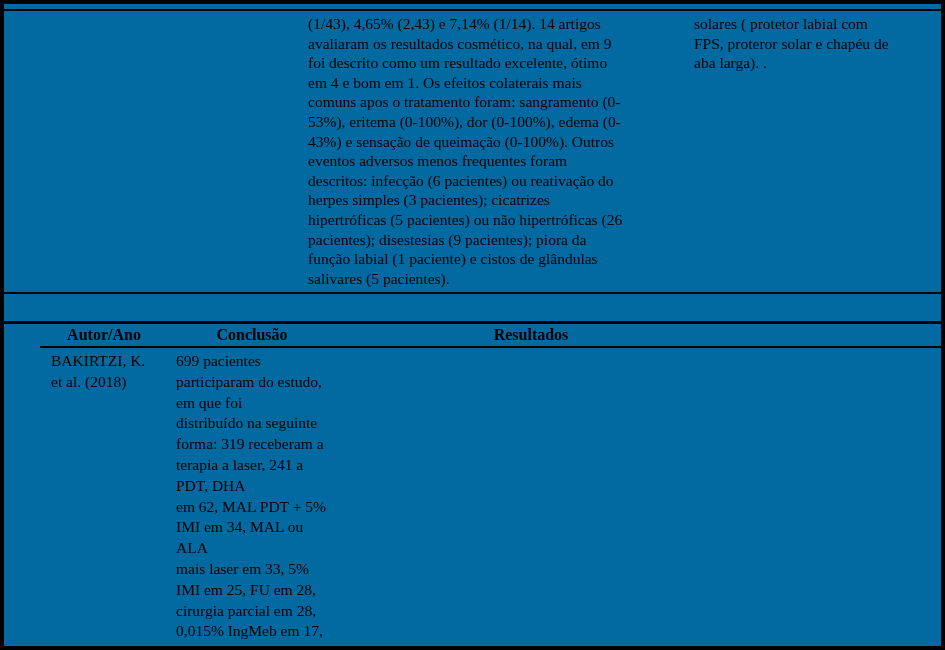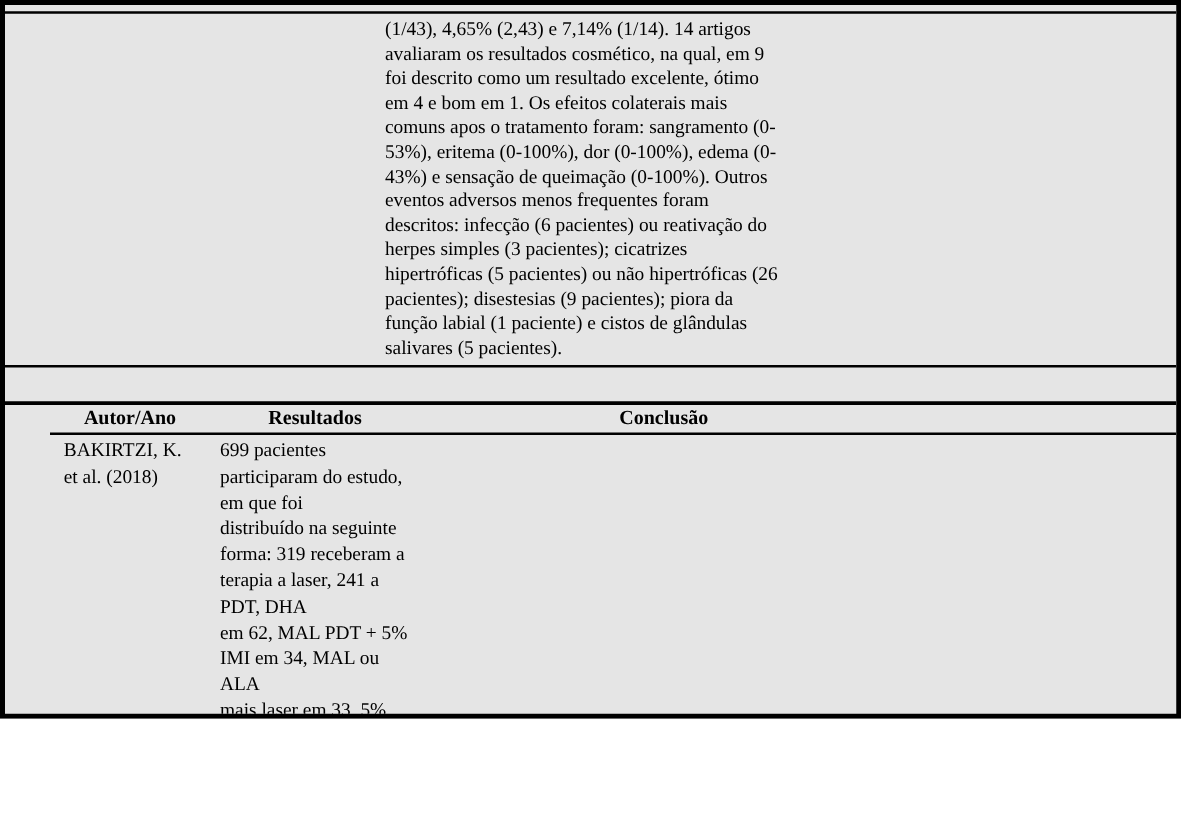--- a/index.html
+++ b/index.html
@@ -5,23 +5,23 @@
   html, body {
     margin: 0;
     padding: 0;
     background: #ffffff;
   }
   * { box-sizing: border-box; }
 
   .page {
     position: relative;
     width: 945px;
-    height: 575px;
+    height: 650px;
     border: 4px solid #000000;
-    background: #e5e5e5;
+    background: #0369a1;
     color: #000000;
     font-family: "Liberation Serif", "DejaVu Serif", serif;
     overflow: hidden;
   }
 
   
   .tbl-grid {
     display: grid;
     grid-template-columns: 128px 168px 390px 1fr;
     width: 100%;
@@ -88,27 +88,30 @@
 comuns apos o tratamento foram: sangramento (0-
 53%), eritema (0-100%), dor (0-100%), edema (0-
 43%) e sensação de queimação (0-100%). Outros
 eventos adversos menos frequentes foram
 descritos: infecção (6 pacientes) ou reativação do
 herpes simples (3 pacientes); cicatrizes
 hipertróficas (5 pacientes) ou não hipertróficas (26
 pacientes); disestesias (9 pacientes); piora da
 função labial (1 paciente) e cistos de glândulas
 salivares (5 pacientes).</div>
+    <div class="cell c4">solares ( protetor labial com
+FPS, proteror solar e chapéu de
+aba larga). .</div>
   </div>
 
   <div class="tbl-main">
     <div class="tbl-grid header-row">
       <div class="hdr-cell">Autor/Ano</div>
+      <div class="hdr-cell">Conclusão</div>
       <div class="hdr-cell">Resultados</div>
-      <div class="hdr-cell">Conclusão</div>
     </div>
 
     <div class="tbl-grid body-row">
       <div class="cell c1">BAKIRTZI, K.
 et al. (2018)</div>
       <div class="cell c3">699 pacientes participaram do estudo, em que foi
 distribuído na seguinte forma: 319 receberam a
 terapia a laser, 241 a PDT, DHA
 em 62, MAL PDT + 5% IMI em 34, MAL ou ALA
 mais laser em 33, 5% IMI em 25, FU em 28,

